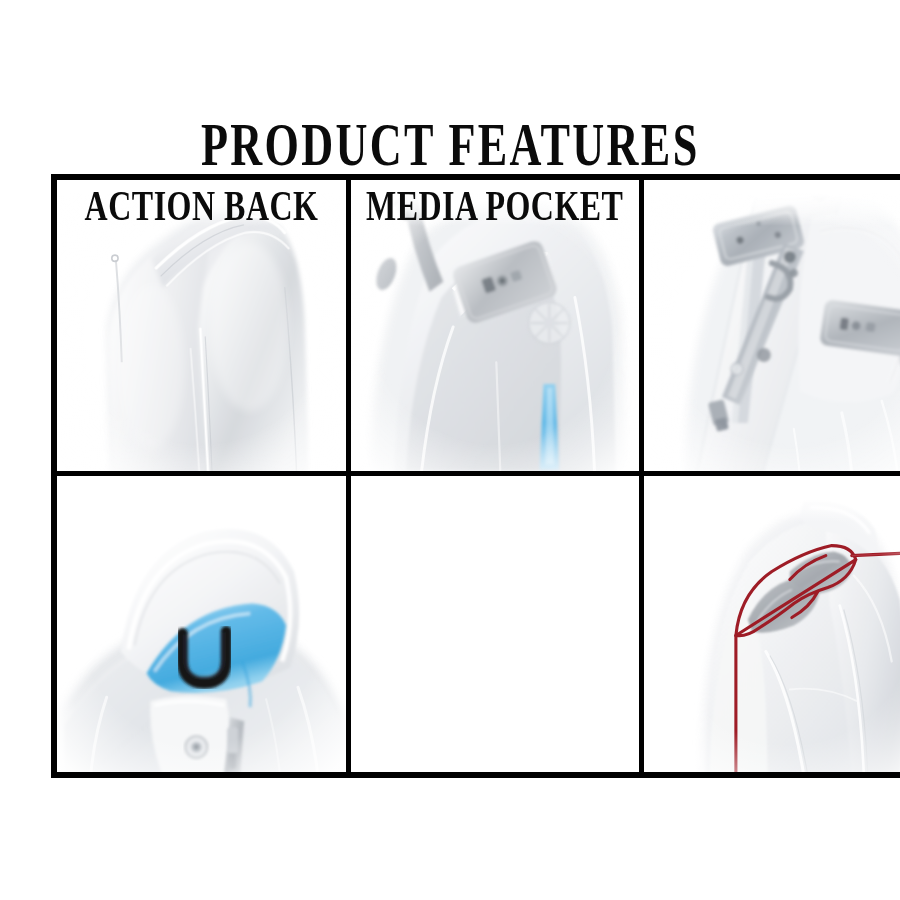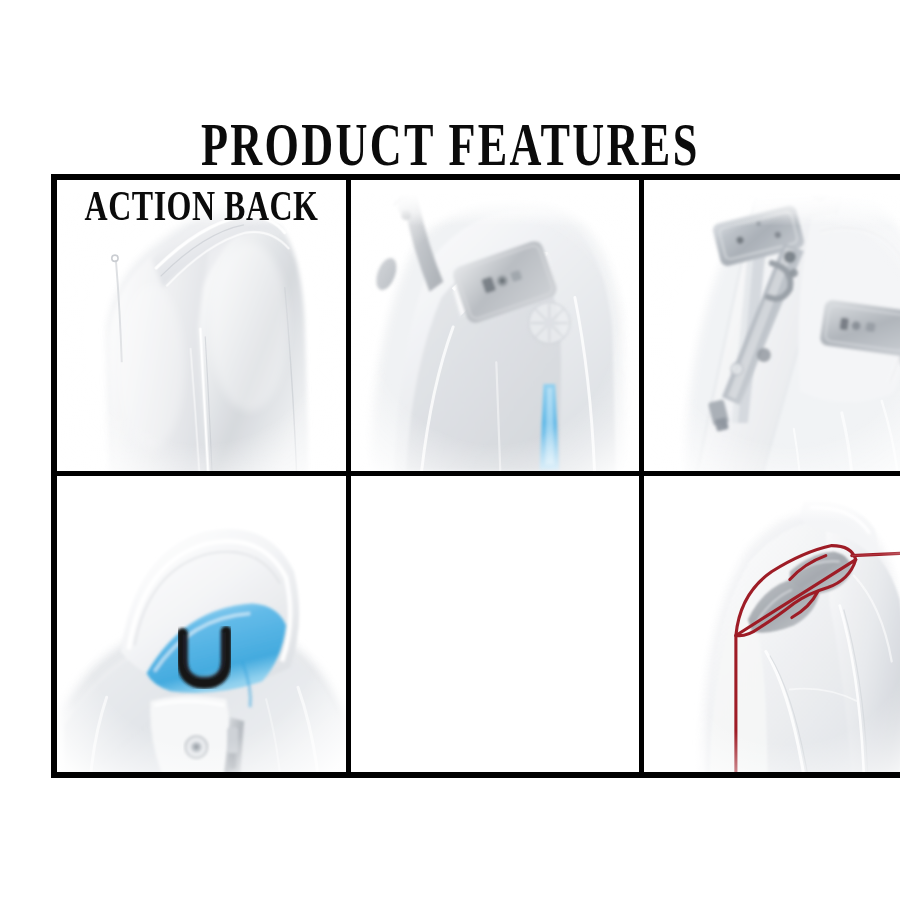--- a/index.html
+++ b/index.html
@@ -280,20 +280,23 @@
 
         <g stroke="#ffffff" fill="none" opacity="0.8" stroke-linecap="round">
           <path d="M72 296 Q82 210 104 150" stroke-width="3"></path>
           <path d="M228 120 Q244 200 248 296" stroke-width="3"></path>
           <path d="M148 186 Q150 240 152 296" stroke-width="2.2" opacity="0.6"></path>
         </g>
       </svg>
     </div>
     <div class="fade"></div>
     <div class="fade-top"></div>
+    <div class="cell-header">
+      <span class="cell-title t-big">MEDIA POCKET</span>
+    </div>
   </div>
 
   <div class="cell b-bottom">
     <div class="photo">
       <svg viewBox="0 0 294 297" preserveAspectRatio="xMidYMid slice" aria-hidden="true">
         <defs>
           <linearGradient id="cc-panel" x1="0" y1="0" x2="1" y2="0.7">
             <stop offset="0" stop-color="#ffffff"></stop>
             <stop offset="0.55" stop-color="#f1f2f4"></stop>
             <stop offset="1" stop-color="#e1e4e8"></stop>

